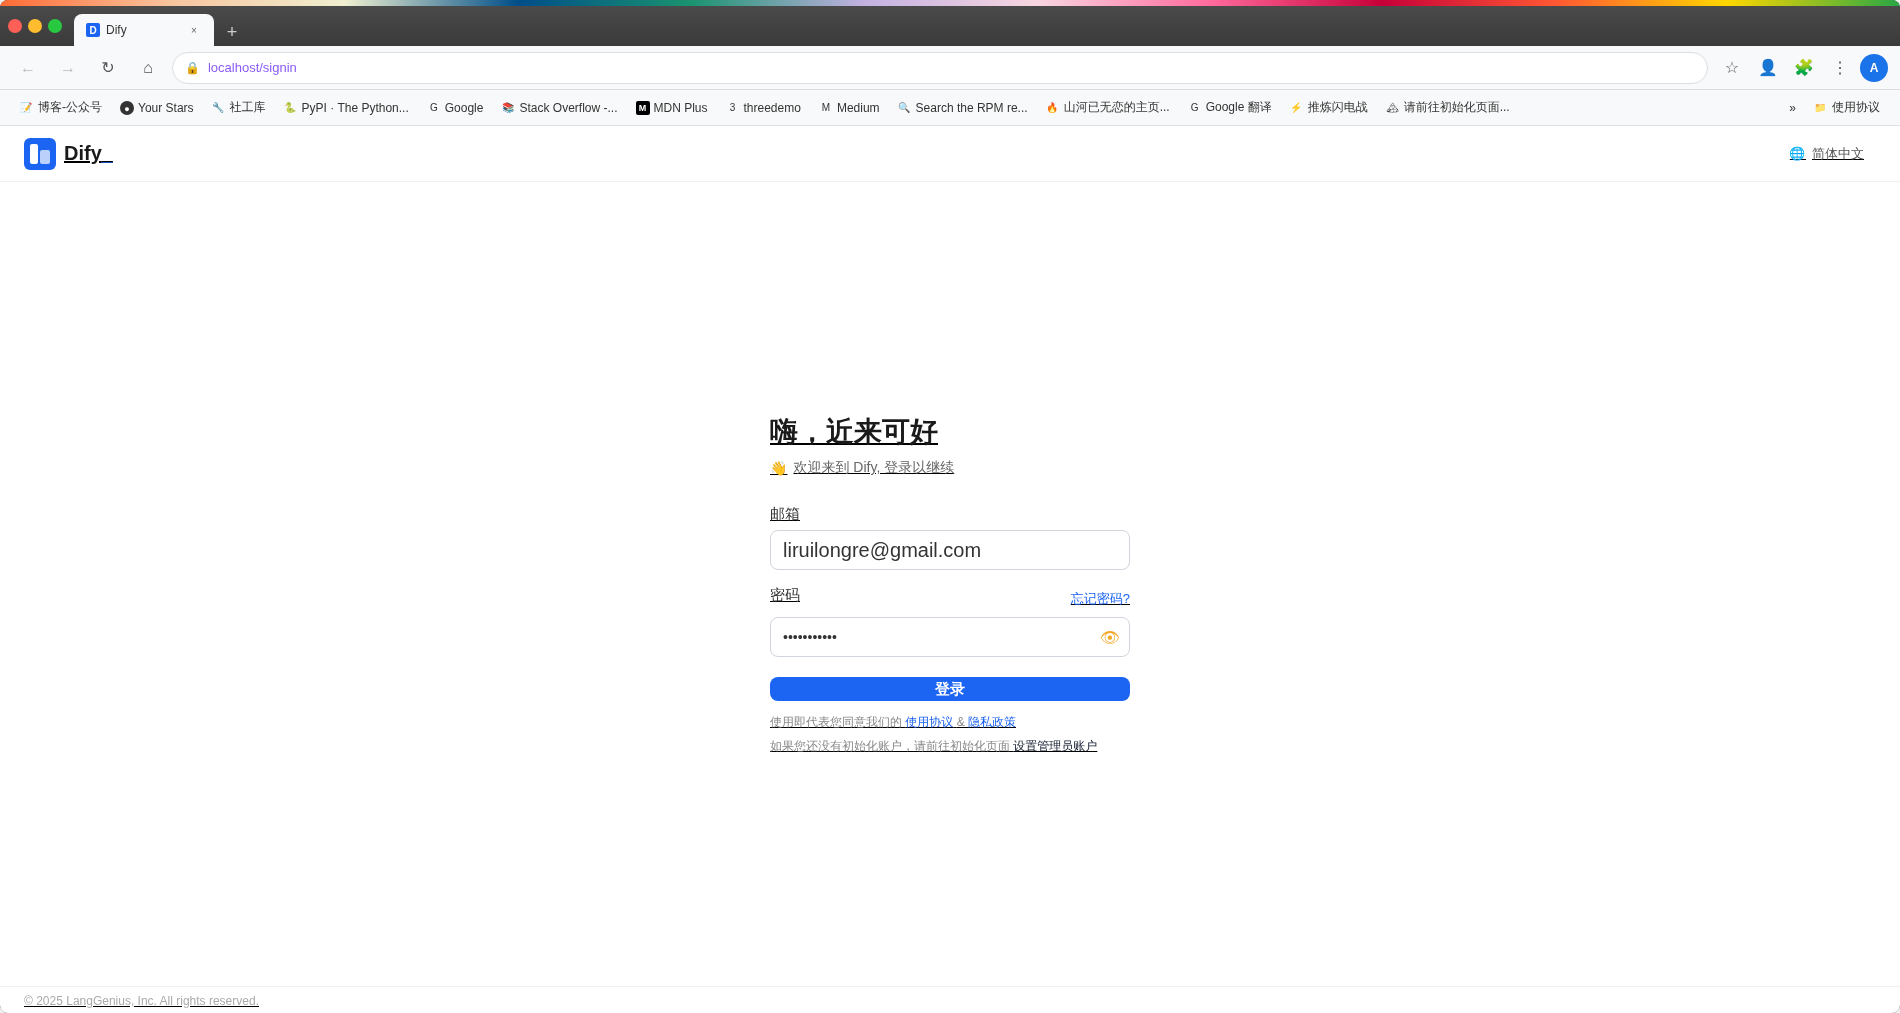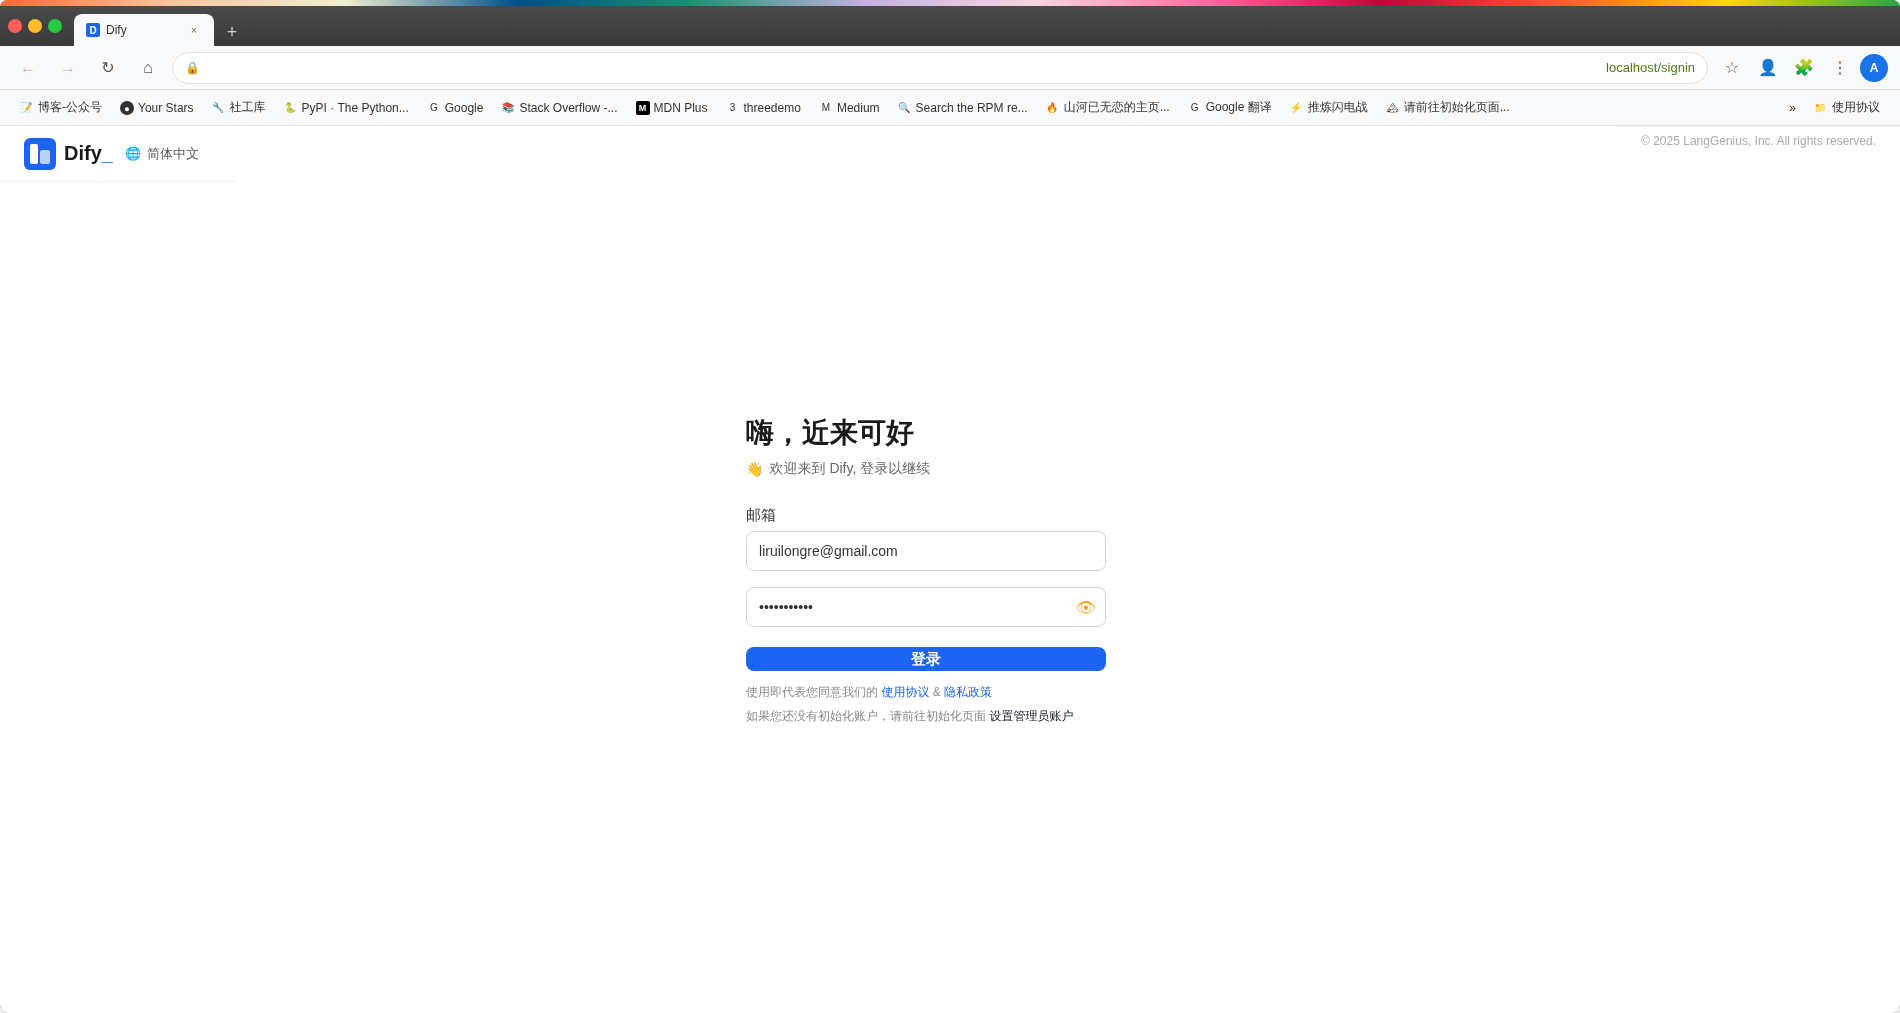--- a/index.html
+++ b/index.html
@@ -23,49 +23,49 @@
     .tab .tab-title { flex: 1; white-space: nowrap; overflow: hidden; text-overflow: ellipsis; font-size: 12px; }
     .tab .tab-close { width: 16px; height: 16px; border-radius: 50%; display: flex; align-items: center; justify-content: center; font-size: 10px; cursor: pointer; color: #666; }
     .new-tab-btn { width: 28px; height: 28px; border-radius: 50%; display: flex; align-items: center; justify-content: center; background: transparent; border: none; color: #ccc; font-size: 18px; cursor: pointer; margin-left: 4px; }
 
     
     .toolbar { height: 44px; background: #f8f9fa; display: flex; align-items: center; padding: 0 12px; gap: 8px; border-bottom: 1px solid #ddd; }
     .nav-btn { width: 32px; height: 32px; border-radius: 50%; border: none; background: transparent; cursor: pointer; display: flex; align-items: center; justify-content: center; color: #555; font-size: 16px; }
     .nav-btn.disabled { color: #bbb; cursor: default; }
     .address-bar-container { flex: 1; height: 32px; background: #fff; border: 1px solid #ddd; border-radius: 16px; display: flex; align-items: center; padding: 0 12px; gap: 8px; }
     .lock-icon { color: #5a8a5a; font-size: 12px; }
-    .address-text { flex: 1; font-size: 13px; color: #4d7c0f; border: none; outline: none; background: transparent; text-align: right; }
+    .address-text { flex: 1; font-size: 13px; color: #8b5cf6; border: none; outline: none; background: transparent; }
     .toolbar-actions { display: flex; gap: 4px; align-items: center; }
     .toolbar-icon-btn { width: 32px; height: 32px; border-radius: 50%; border: none; background: transparent; cursor: pointer; display: flex; align-items: center; justify-content: center; color: #555; font-size: 16px; }
     .profile-btn { width: 28px; height: 28px; border-radius: 50%; background: #1a73e8; color: white; font-size: 12px; font-weight: bold; display: flex; align-items: center; justify-content: center; cursor: pointer; border: none; }
 
     
     .bookmarks-bar { height: 36px; background: #f8f9fa; border-bottom: 1px solid #e0e0e0; display: flex; align-items: center; padding: 0 12px; gap: 2px; overflow: hidden; }
     .bookmark-item { height: 26px; display: flex; align-items: center; padding: 0 8px; border-radius: 4px; cursor: pointer; font-size: 12px; color: #333; gap: 4px; white-space: nowrap; }
     .bookmark-favicon { width: 14px; height: 14px; display: flex; align-items: center; justify-content: center; font-size: 10px; flex-shrink: 0; }
     .bookmark-more { margin-left: auto; }
 
     
-    .page-content { flex: 1; background: #fff; overflow: hidden; display: flex; flex-direction: row; }
+    .page-content { flex: 1; background: #fff; overflow: hidden; display: flex; flex-direction: column; text-decoration: underline; }
 
     
     .app-header { height: 56px; display: flex; align-items: center; padding: 0 24px; border-bottom: 1px solid #f0f0f0; }
     .app-logo { display: flex; align-items: center; gap: 8px; }
     .app-logo-icon { width: 32px; height: 32px; background: #1c64f2; border-radius: 6px; display: flex; align-items: center; justify-content: center; color: white; font-size: 18px; font-weight: bold; }
     .header-right { margin-left: auto; display: flex; align-items: center; gap: 8px; }
     .lang-btn { display: flex; align-items: center; gap: 6px; padding: 6px 12px; border: none; background: transparent; cursor: pointer; color: #555; font-size: 13px; border-radius: 6px; }
 
     
     .main-content { flex: 1; display: flex; align-items: center; justify-content: center; background: #fff; }
     .signin-card { width: 360px; }
     .signin-title { font-size: 28px; font-weight: 700; color: #1a1a1a; margin-bottom: 8px; }
     .signin-subtitle { font-size: 14px; color: #666; margin-bottom: 28px; display: flex; align-items: center; gap: 6px; }
     .form-group { margin-bottom: 16px; }
     .form-label { font-size: 15px; color: #333; font-weight: 500; margin-bottom: 6px; display: block; }
-    .form-input { width: 100%; height: 40px; border: 1px solid #d0d5dd; border-radius: 8px; padding: 0 12px; font-size: 14px; outline: none; color: #333; background: #fff; }
+    .form-input { width: 100%; height: 40px; border: 1px solid #d0d5dd; border-radius: 8px; padding: 0 12px; font-size: 20px; outline: none; color: #333; background: #fff; }
     .password-group { position: relative; }
     .password-input { width: 100%; height: 40px; border: 1px solid #d0d5dd; border-radius: 8px; padding: 0 40px 0 12px; font-size: 14px; outline: none; color: #333; background: #fff; }
     .password-toggle { position: absolute; right: 10px; top: 50%; transform: translateY(-50%); background: transparent; border: none; cursor: pointer; color: #f5a623; font-size: 16px; }
     .label-row { display: flex; align-items: center; justify-content: space-between; margin-bottom: 6px; }
     .forgot-link { font-size: 13px; color: #1c64f2; text-decoration: none; cursor: pointer; }
     .signin-btn { width: 100%; height: 24px; background: #1c64f2; color: #fff; border: none; border-radius: 8px; font-size: 15px; font-weight: 600; cursor: pointer; margin-top: 4px; }
     .terms-text { font-size: 12px; color: #888; margin-top: 12px; line-height: 1.5; }
     .terms-link { color: #1c64f2; text-decoration: none; cursor: pointer; }
     .setup-text { font-size: 12px; color: #888; margin-top: 6px; line-height: 1.5; }
     .setup-link { color: #0f172a; text-decoration: none; cursor: pointer; }
@@ -241,20 +241,24 @@
         </div>
 
         
         <div class="form-group">
           <label class="form-label">邮箱</label>
           <input type="email" class="form-input" value="liruilongre@gmail.com" style="">
         </div>
 
         
         <div class="form-group">
+          <div class="label-row">
+            <label class="form-label">密码</label>
+            <a class="forgot-link">忘记密码?</a>
+          </div>
           <div class="password-group">
             <input type="password" class="password-input" value="passwordval" style="">
             <button class="password-toggle">
               <span>👁</span>
             </button>
           </div>
         </div>
 
         
         <button class="signin-btn">登录</button>

